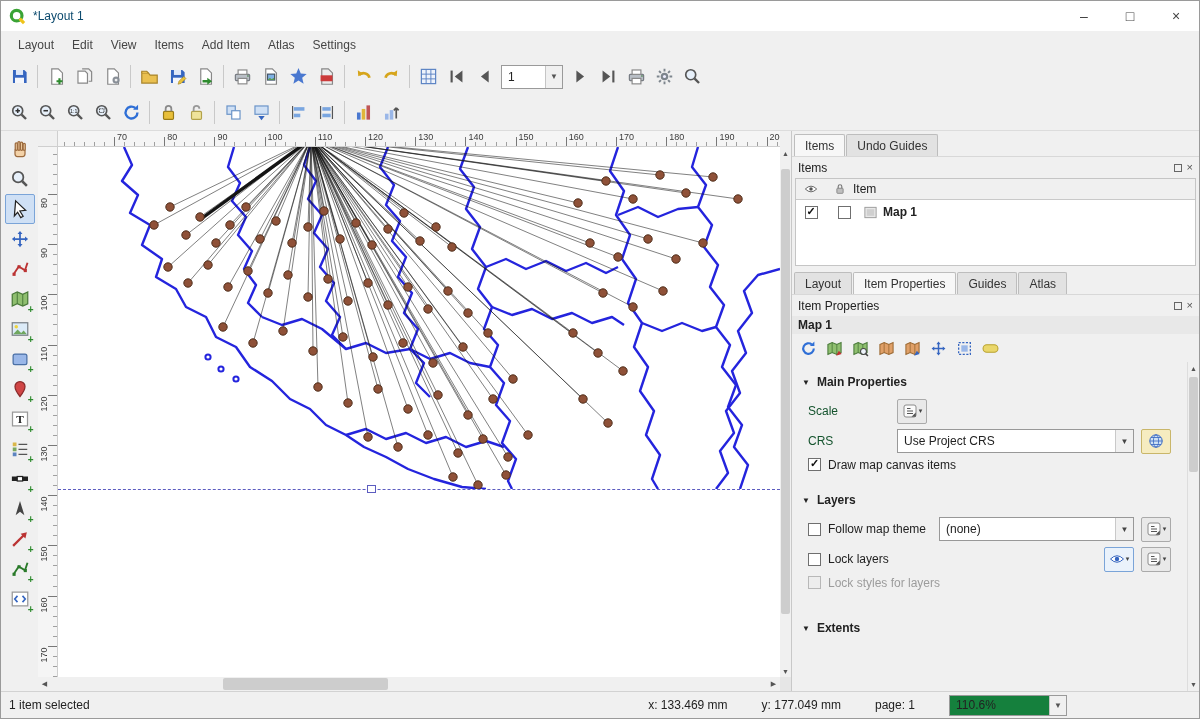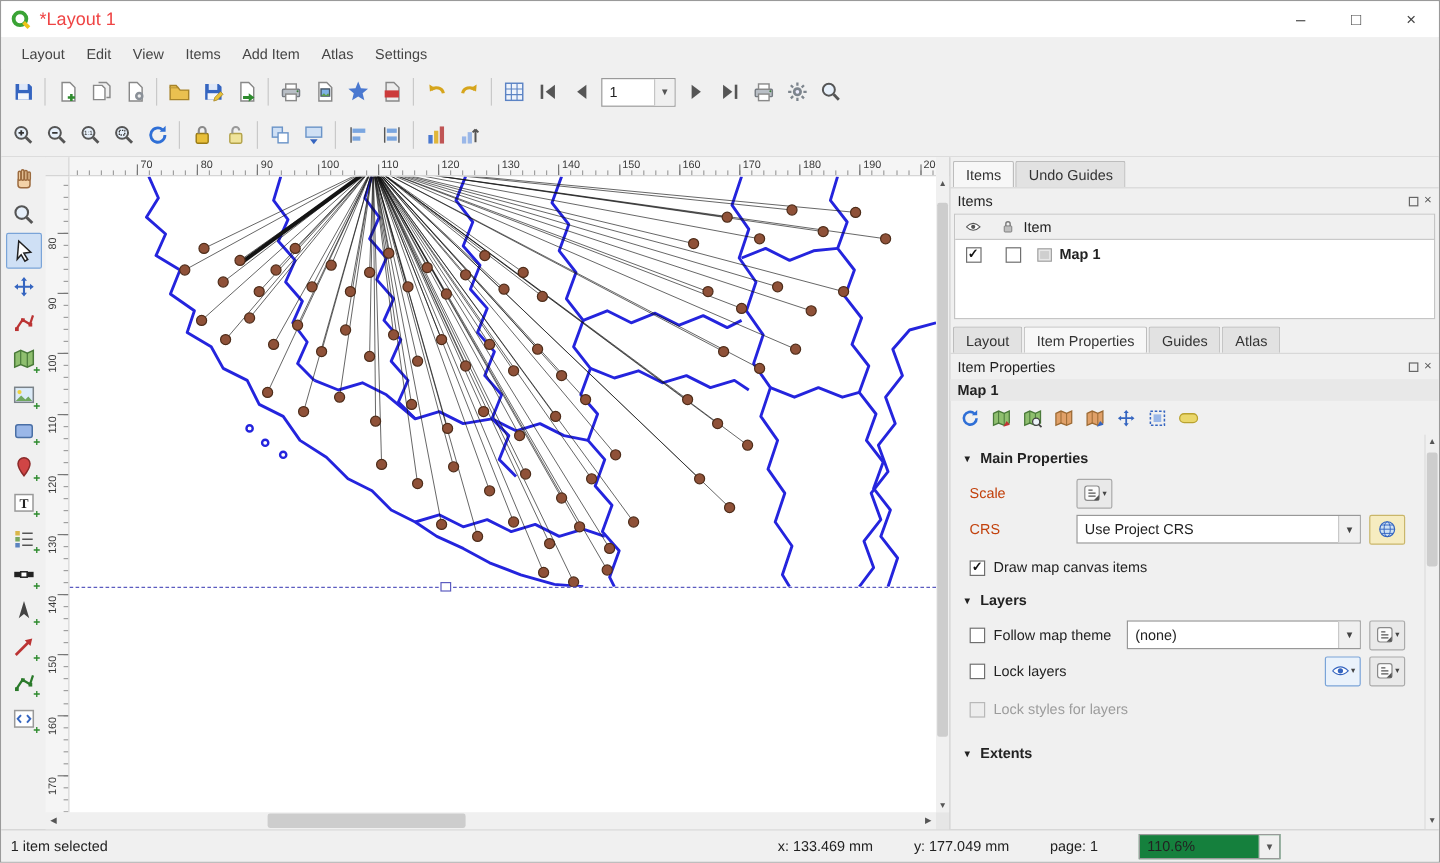--- a/index.html
+++ b/index.html
@@ -1,21 +1,21 @@
 <!DOCTYPE html>
 <html><head>
 <meta charset="utf-8">
 <style>
 *{box-sizing:border-box;margin:0;padding:0}
 html,body{width:1200px;height:719px;overflow:hidden;font-family:"Liberation Sans",sans-serif;font-size:12px;color:#222;background:#fff}
 .window{width:1200px;height:719px;display:flex;flex-direction:column;border:1px solid #9a9a9a;background:#f0f0f0}
 
 .titlebar{height:30px;background:#fff;display:flex;align-items:center;padding-left:8px;gap:7px;flex:none}
 .logo{width:17px;height:17px}
-.title-text{font-size:15px;color:#ef4444}
+.title-text{font-size:12px;color:#0c4a6e}
 .win-btns{margin-left:auto;display:flex;height:100%}
 .win-btn{width:46px;height:100%;display:flex;align-items:center;justify-content:center;color:#444;font-size:14px}
 
 .menubar{height:27px;background:#f0f0f0;display:flex;align-items:center;padding-left:8px;flex:none}
 .menu-item{padding:4px 9px;color:#454545}
 
 .toolbar{background:#f0f0f0;display:flex;align-items:center;padding:2px 4px;flex:none}
 .tb1{height:37px}
 .tb2{height:36px;border-bottom:1px solid #dcdcdc}
 .tbtn{width:28px;height:28px;display:flex;align-items:center;justify-content:center;border:1px solid transparent;border-radius:2px;position:relative;flex:none}
@@ -74,31 +74,31 @@
 .maptitle{height:18px;display:flex;align-items:center;padding:0 6px;font-weight:bold;background:#e8e8e8;flex:none}
 .ip-toolbar{height:28px;display:flex;align-items:center;padding:0 4px;gap:2px;flex:none}
 .ip-toolbar .tbtn{width:24px;height:24px}
 .ip-toolbar .ic{width:17px;height:17px}
 .props{flex:1;position:relative;overflow:hidden;padding-right:12px}
 .group{margin:4px 6px 0}
 .group.push{margin-bottom:14px}
 .ghead{display:flex;align-items:center;gap:7px;font-weight:bold;padding:9px 4px 5px}
 .tri{font-size:8px;color:#222}
 .prow{display:flex;align-items:center;height:26px;margin:4px 10px;gap:7px}
-.plabel{width:82px;color:#c2410c;flex:none}
+.plabel{width:82px;color:#14532d;flex:none}
 .pinput{flex:1;height:24px;background:#fff;border:1px solid #989898;display:flex;align-items:center;padding:0 6px;min-width:0}
 .spincol{margin-left:auto;width:15px;height:100%;border-left:1px solid #c9c9c9;display:flex;flex-direction:column;align-items:center;justify-content:center;font-size:6px;color:#555;background:#f3f3f3}
 .combo{flex:1;height:24px;background:#fff;border:1px solid #989898;display:flex;align-items:center;padding-left:6px;min-width:0}
 .combo .arrowbox{margin-left:auto;width:18px;height:100%;display:flex;align-items:center;justify-content:center;border-left:1px solid #c9c9c9;background:#f0f0f0;font-size:8px;color:#444}
 .ddbtn{width:30px;height:25px;border:1px solid #aaa;background:#e9e9e9;border-radius:2px;display:flex;align-items:center;justify-content:center;gap:1px;flex:none}
 .ddbtn .ic{width:16px;height:16px}
 .ddbtn .dar{font-size:7px;color:#444}
 .ddbtn.yellow{background:#f6ecc0;border-color:#c9b66a}
 .ddbtn.eyesel{background:#eaf2fb;border-color:#7aa4d8}
-.cbrow{display:flex;align-items:flex-end;gap:7px;height:22px;margin:4px 10px}
+.cbrow{display:flex;align-items:flex-start;gap:7px;height:22px;margin:4px 10px}
 .cb{width:13px;height:13px;border:1px solid #6f6f6f;background:#fff;display:inline-flex;align-items:center;justify-content:center;flex:none}
 .cb.checked::after{content:"✓";font-size:11px;font-weight:bold;margin-top:-2px;color:#111}
 .cb.disabled{border-color:#b8b8b8;background:#ededed}
 .dis{color:#9c9c9c}
 .props-scroll{position:absolute;right:0;top:0;bottom:0;width:12px;background:#f0f0f0;border-left:1px solid #dddddd;display:flex;flex-direction:column;align-items:center}
 .props-scroll .arr{height:13px;display:flex;align-items:center;justify-content:center;font-size:7px;color:#555}
 .props-scroll .track{flex:1;width:100%;position:relative}
 .props-scroll .thumb{position:absolute;left:1px;right:1px;top:2px;height:95px;background:#cdcdcd;border-radius:2px}
 
 .statusbar{height:27px;background:#f0f0f0;border-top:1px solid #d2d2d2;display:flex;align-items:center;padding:0 8px;flex:none}

